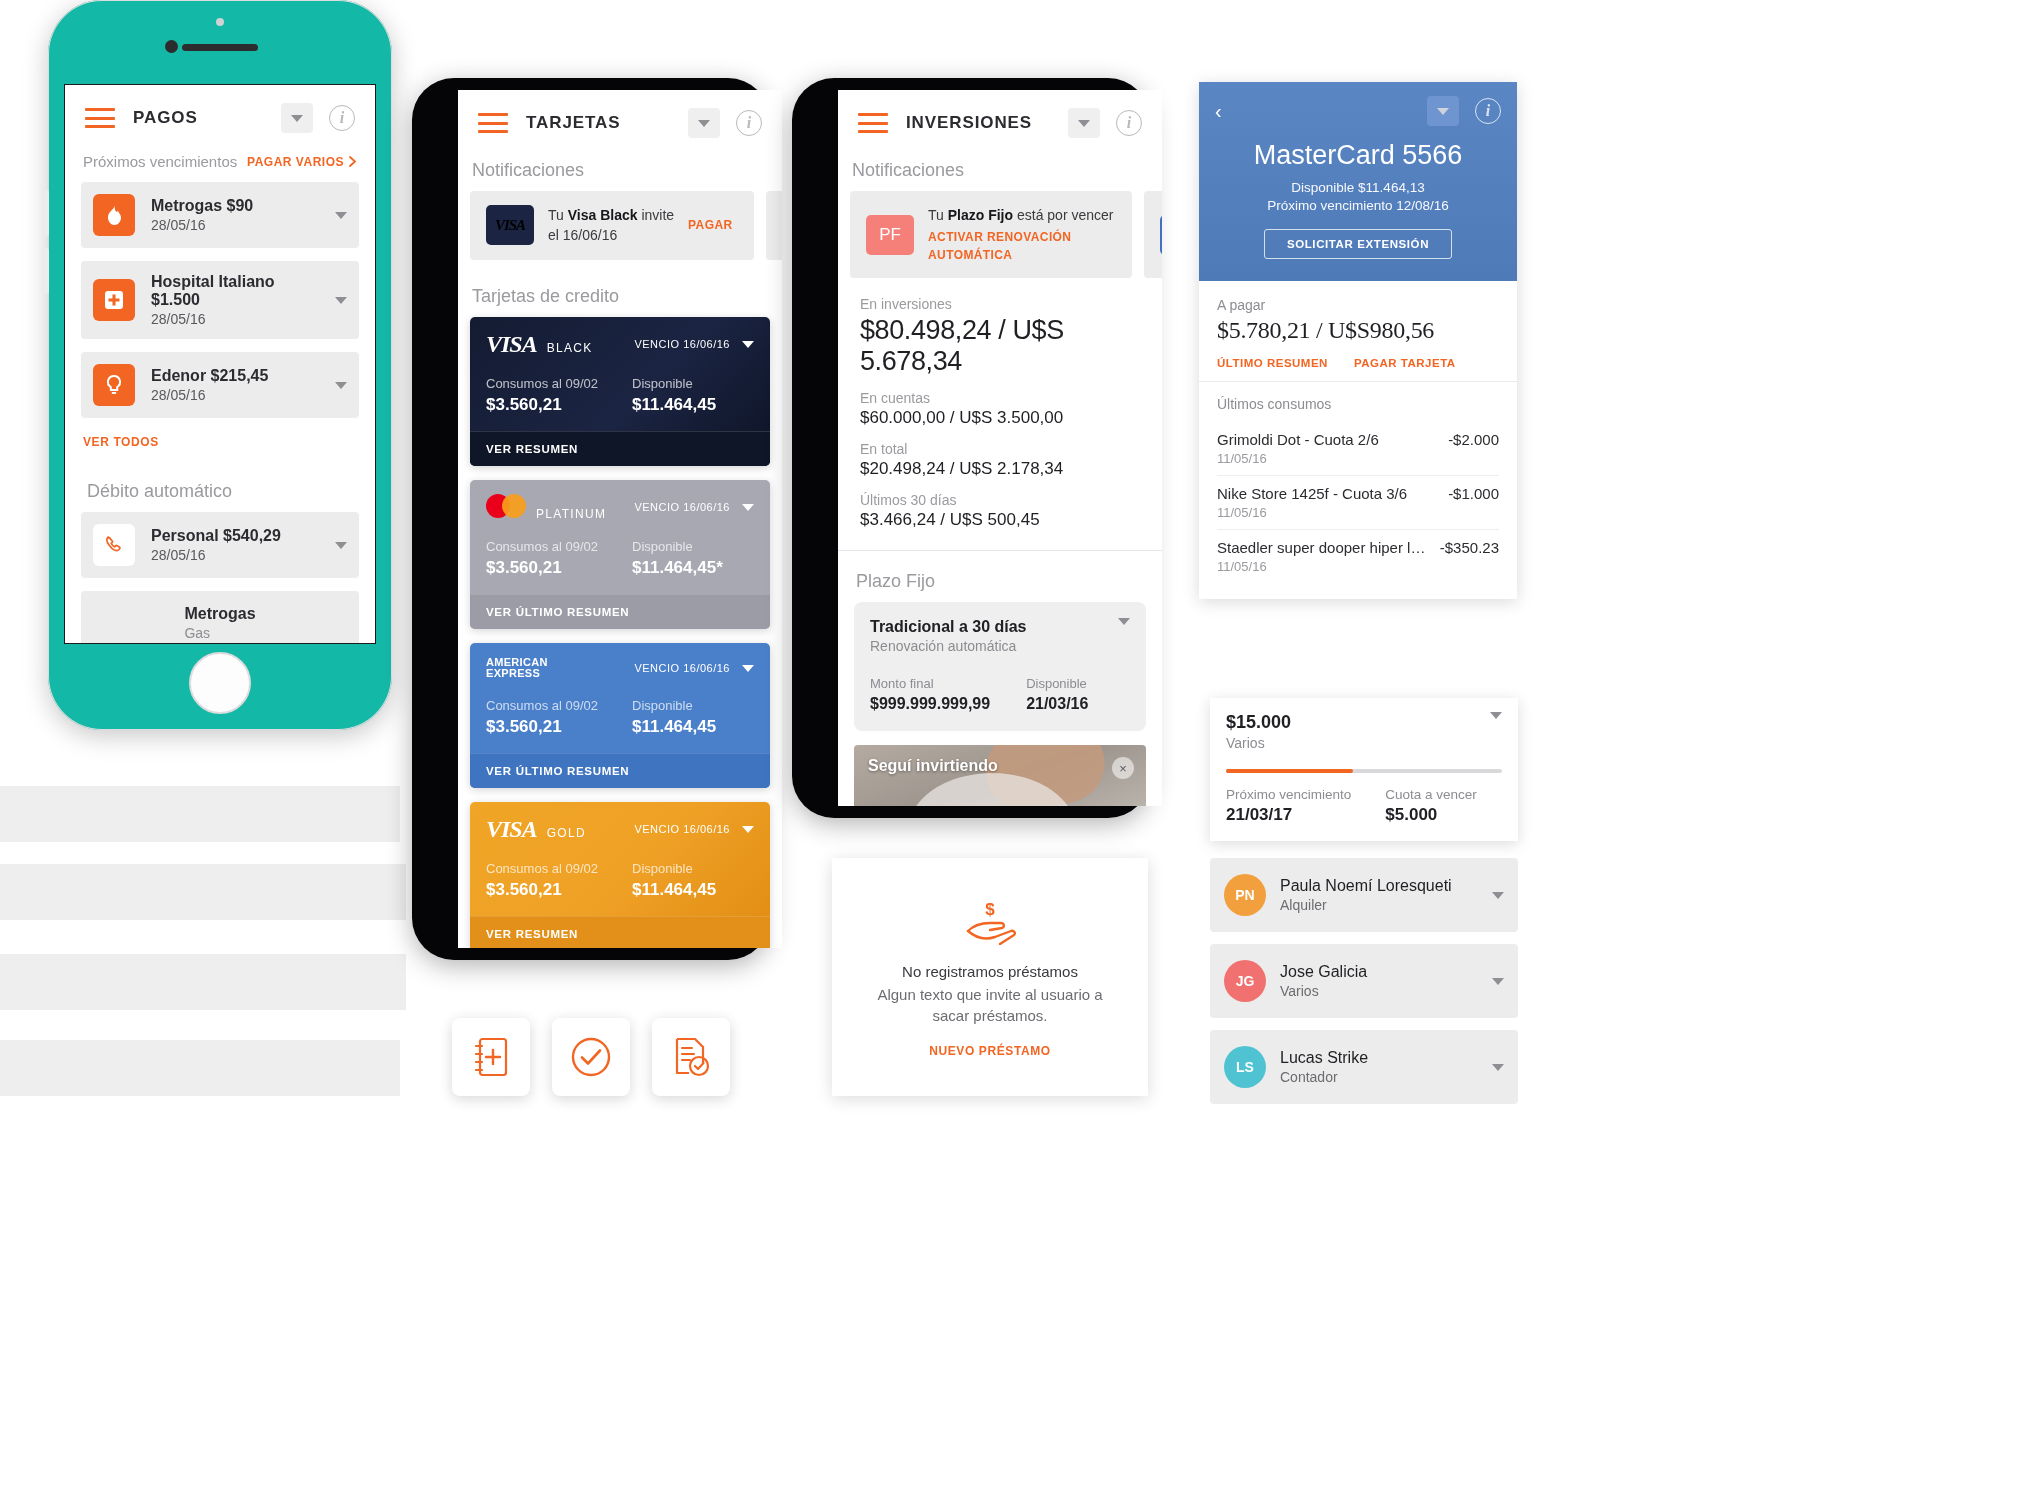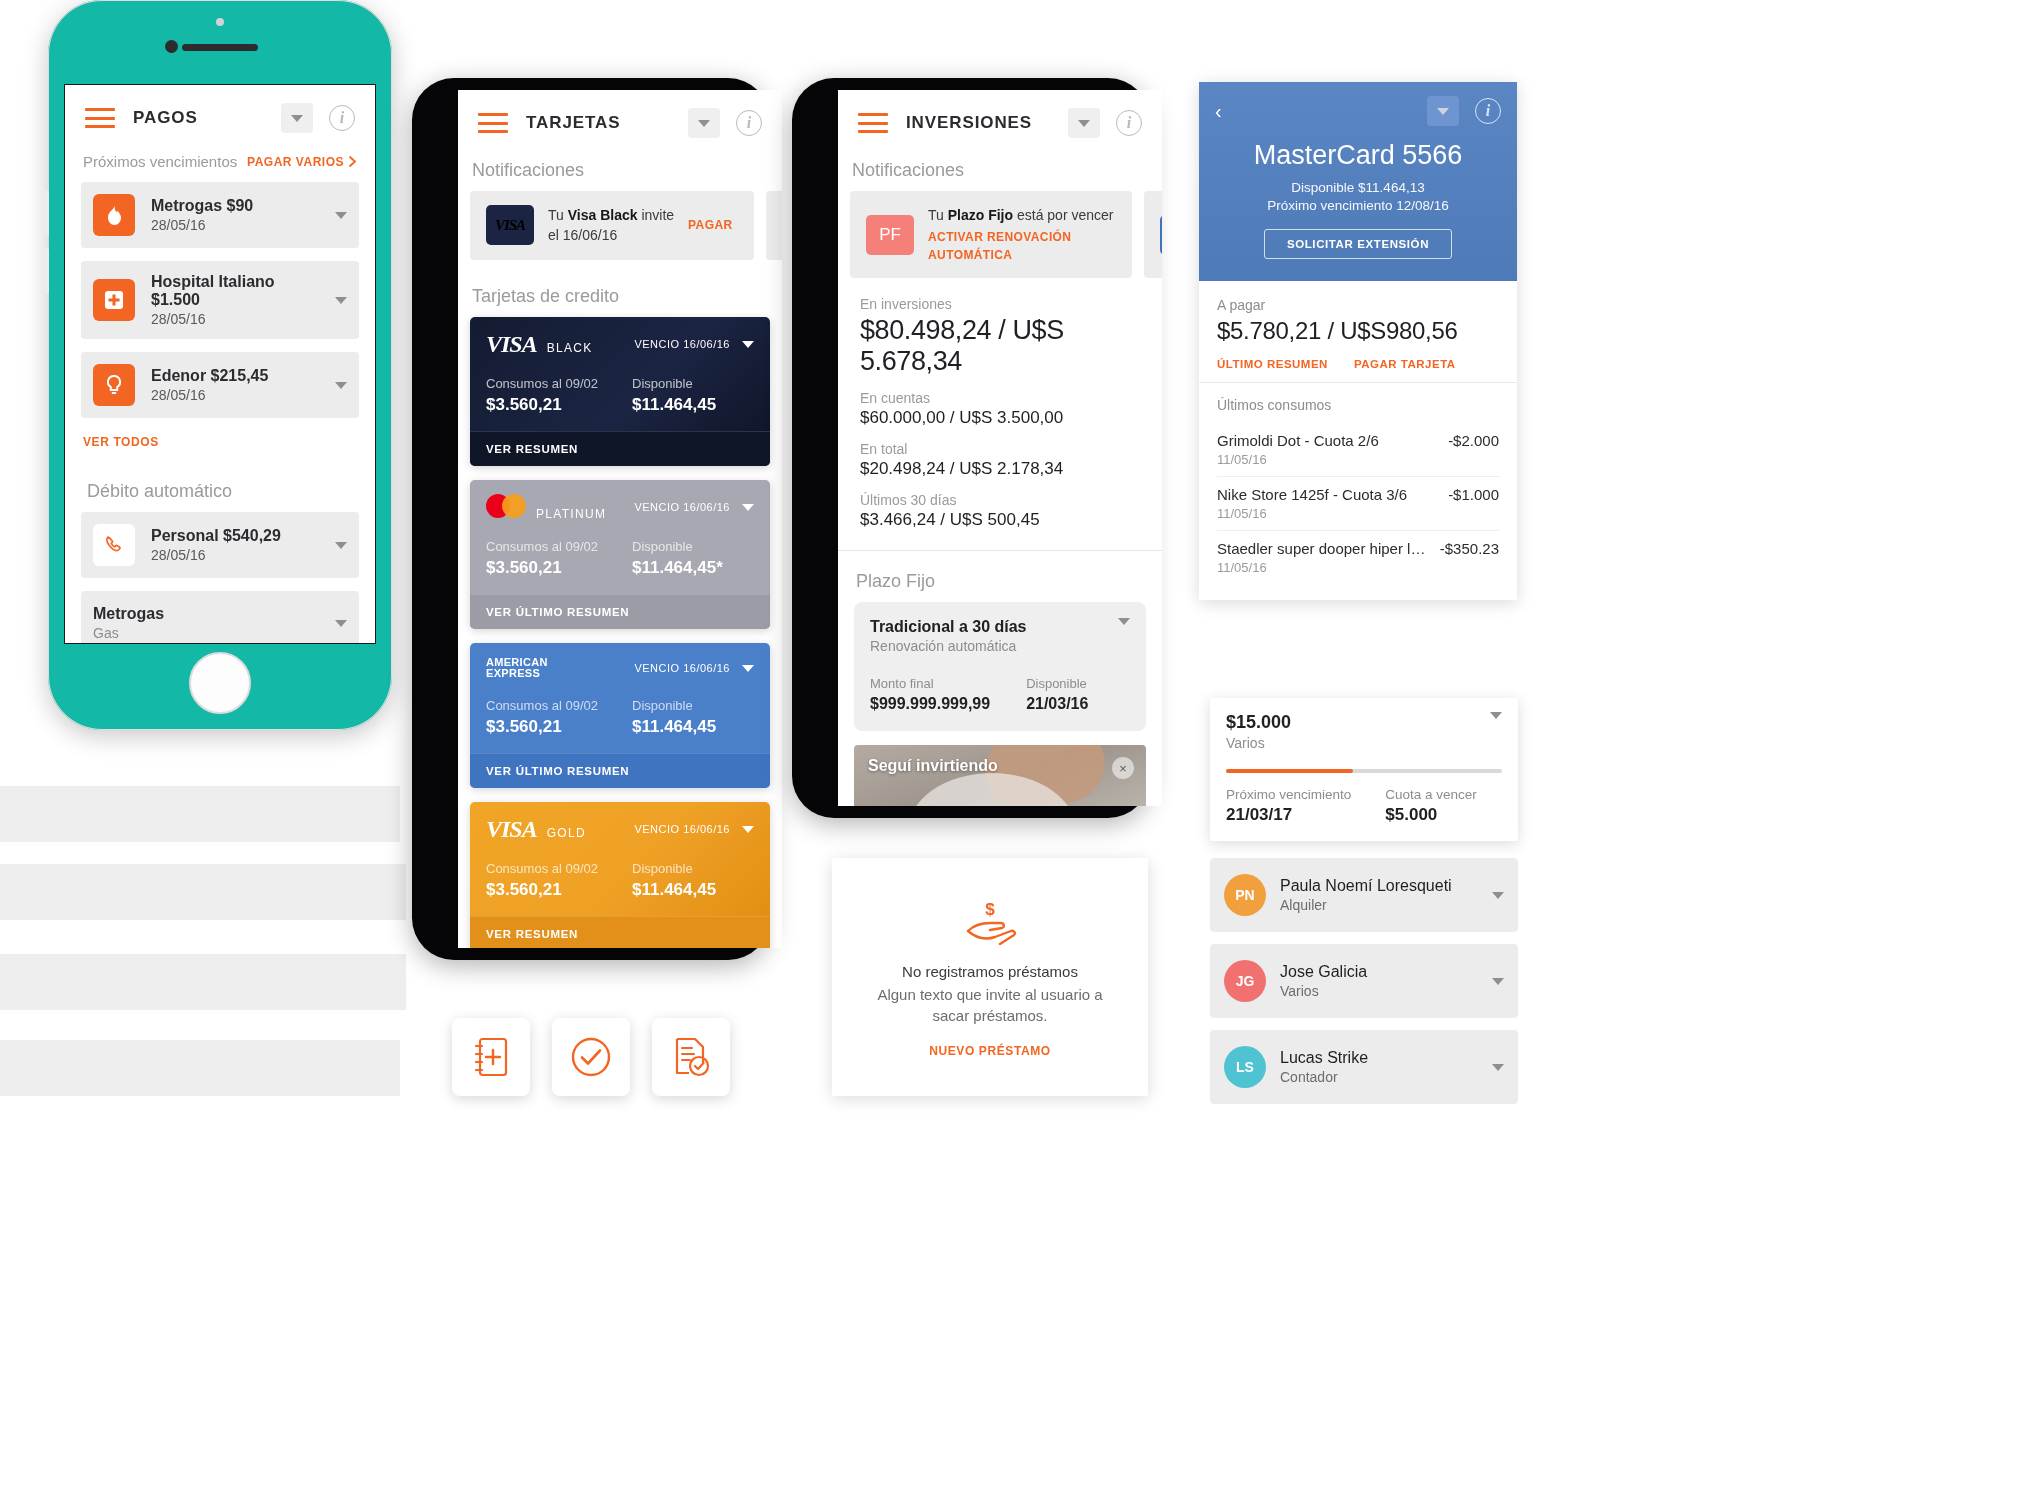--- a/index.html
+++ b/index.html
@@ -203,21 +203,21 @@
   .back-arrow { font-size:20px; color:#fff; }
   .mc-hero h2 { text-align:center; font-size:27px; font-weight:normal; margin-top:14px; }
   .mc-hero .l { text-align:center; font-size:13.5px; margin-top:9px; opacity:.95; }
   .mc-hero .btn {
     margin:16px auto 0 auto; width:188px; height:30px; border:1px solid rgba(255,255,255,.75);
     border-radius:3px; display:flex;align-items:center;justify-content:center;
     font-size:11.5px; font-weight:bold; letter-spacing:.6px;
   }
   .mc-pay { padding:16px 18px 12px 18px; border-bottom:1px solid #e9e9eb; }
   .mc-pay .k { font-size:14px; color:#8c8c91; }
-  .mc-pay .v { font-size:24px; color:#1f1f24; margin-top:4px; letter-spacing:-.3px; }
+  .mc-pay .v { font-size:24px; color:#1f1f24; margin-top:4px; letter-spacing:-.3px;font-family:Liberation Serif, serif; }
   .mc-pay .acts { display:flex; gap:26px; margin-top:13px; }
   .mc-pay .acts span { font-size:11.5px; font-weight:bold; letter-spacing:.5px; color:#F26522; }
   .mc-cons { padding:14px 18px 16px 18px; }
   .mc-cons .hd { font-size:14px; color:#8c8c91; margin-bottom:10px; }
   .mc-item { padding:9px 0; border-bottom:1px solid #eeeef0; }
   .mc-item:last-child { border-bottom:none; }
   .mc-item .r1 { display:flex; justify-content:space-between; gap:10px; }
   .mc-item .n { font-size:15px; color:#2b2b30; white-space:nowrap; overflow:hidden; text-overflow:ellipsis; }
   .mc-item .a { font-size:15px; color:#2b2b30; white-space:nowrap; }
   .mc-item .d { font-size:13px; color:#9a9a9f; margin-top:3px; }
@@ -348,21 +348,21 @@
               <path d="M5 3c-2 2-2 4 1 8s6 6 8.5 5.5c1.2-.3 2-1.3 2.4-2.3.2-.5 0-.9-.5-1.2l-2.6-1.4c-.5-.3-1 0-1.3.4l-.6.9c-1.6-.6-3-2-3.7-3.7l.9-.6c.5-.3.7-.8.4-1.3L7.1 4.6C6.8 4 6.4 3.9 6 4.1 5.7 4.3 5.3 2.7 5 3z" fill="none" stroke="#F26522" stroke-width="1.7" stroke-linejoin="round"></path>
             </svg>
         </div>
         <div class="pay-txt">
           <div class="pay-name">Personal $540,29</div>
           <div class="pay-date">28/05/16</div>
         </div>
         <span class="caret sm"></span>
       </div>
 
-      <div class="pay-row" style="padding:14px 12px;">
+      <div class="pay-row" style="padding:14px 12px;flex-direction:column;">
         <div class="pay-txt">
           <div class="pay-name">Metrogas</div>
           <div class="pay-sub2">Gas</div>
         </div>
         <span class="caret sm"></span>
       </div>
 
     </div>
   </div>
 

